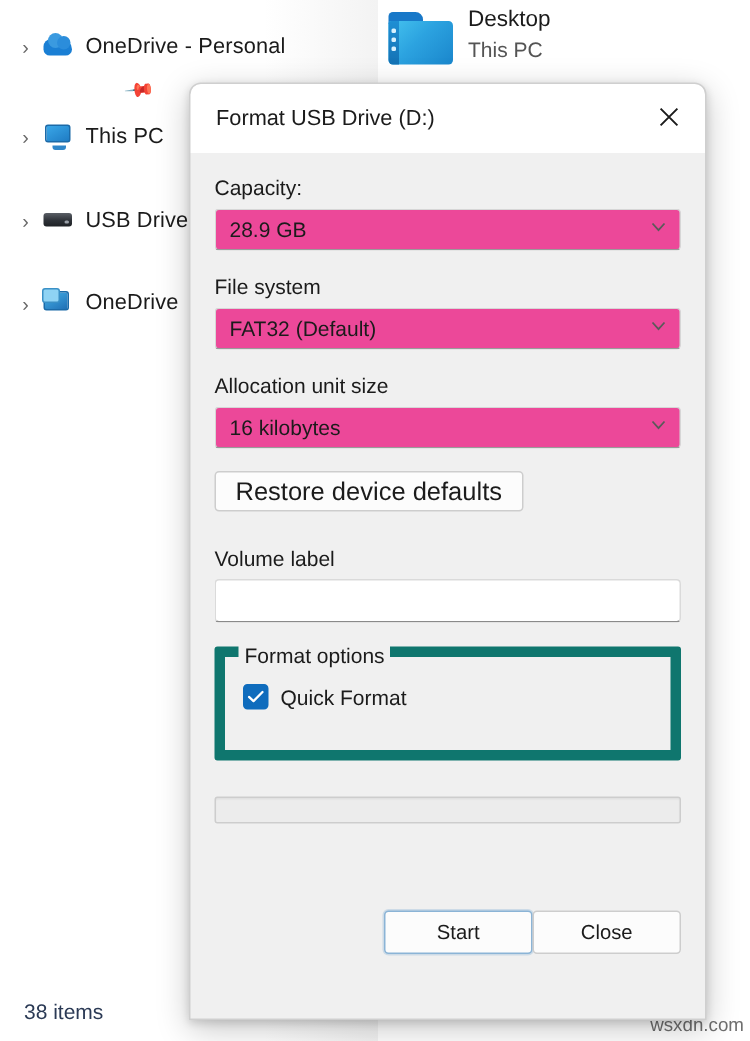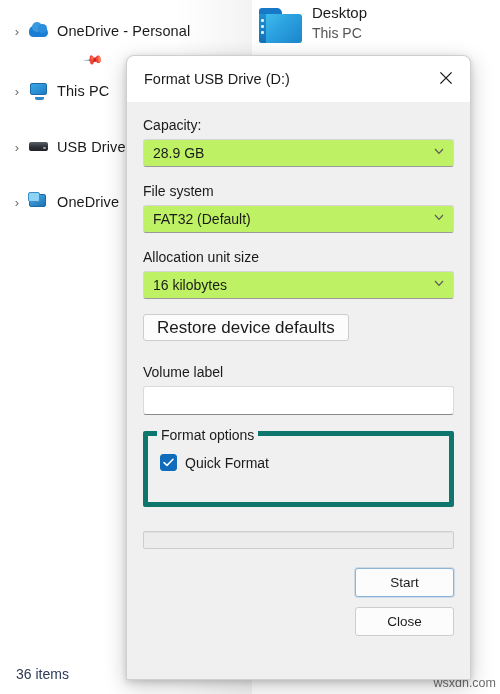--- a/index.html
+++ b/index.html
@@ -274,21 +274,21 @@
   .field-label {
     font-size: 14px;
     color: #1b1b1b;
     margin-bottom: 5px;
     line-height: 18px;
   }
 
   .combo {
     position: relative;
     height: 28px;
-    background: #bef264;
+    background: #ec4899;
     border: 1px solid #d6d6d6;
     border-bottom-color: #9a9a9a;
     border-radius: 3px;
     display: flex;
     align-items: center;
     padding: 0 26px 0 9px;
     font-size: 14px;
     color: #1b1b1b;
     cursor: pointer;
     margin-bottom: 15px;
@@ -329,21 +329,21 @@
     padding: 0 9px;
     font-size: 14px;
     color: #1b1b1b;
     font-family: "Liberation Sans", sans-serif;
     outline: none;
     margin-bottom: 16px;
   }
 
   .groupbox {
     position: relative;
-    border: 5px solid #0f766e;
+    border: 7px solid #0f766e;
     border-radius: 2px;
     padding: 16px 12px 14px 12px;
     height: 76px;
     margin-bottom: 24px;
   }
   .group-legend {
     position: absolute;
     left: 9px; top: -9px;
     background: #f0f0f0;
     padding: 0 4px;
@@ -380,22 +380,20 @@
     border: 1px solid #cdcdcd;
     border-radius: 2px;
     box-shadow: inset 0 1px 1px rgba(0,0,0,.05);
   }
 
   .dlg-actions {
     position: absolute;
     right: 16px;
     bottom: 43px;
     display: flex;
-    gap: 10px;
-    flex-direction: column;
   }
   .action-btn {
     width: 99px;
     height: 29px;
     background: #fcfcfc;
     border: 1px solid #cdcdcd;
     border-radius: 3px;
     font-size: 13.5px;
     color: #1b1b1b;
     font-family: "Liberation Sans", sans-serif;
@@ -458,21 +456,21 @@
           <i class="dot d2"></i>
           <i class="dot d3"></i>
       </span>
       <span class="tile-text">
         <div class="tile-title">Desktop</div>
         <div class="tile-sub">This PC</div>
       </span>
     </div>
     <span class="pin">📌</span>
 
-    <div class="status-bar">36 items</div>
+    <div class="status-bar">38 items</div>
     <div class="watermark">wsxdn.com</div>
   </div>
 
   <div class="dialog">
 
     <div class="titlebar">
       <div class="dlg-title">Format USB Drive (D:)</div>
       <div class="close-btn">
         <svg width="14" height="14" viewBox="0 0 14 14" aria-hidden="true">
           <path d="M1.4 1.4 L12.6 12.6 M12.6 1.4 L1.4 12.6" stroke="#1b1b1b" stroke-width="1.3" fill="none"></path>

